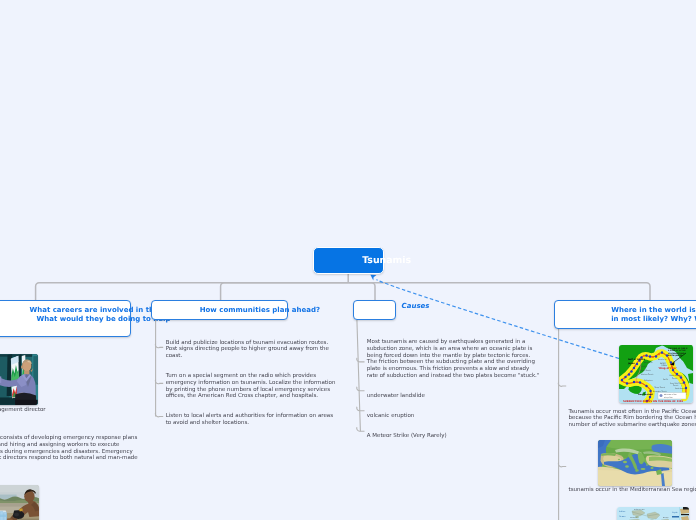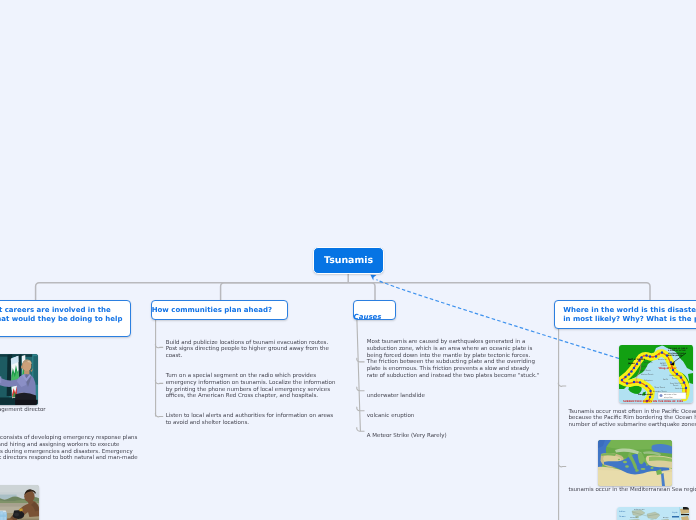--- a/index.html
+++ b/index.html
@@ -6,21 +6,21 @@
   body{
     width:696px;height:520px;background:#eff3fd;overflow:hidden;position:relative;
     font-family:"DejaVu Sans",sans-serif;-webkit-font-smoothing:antialiased;text-rendering:geometricPrecision;
   }
   .stage{position:absolute;left:0;top:0;width:696px;height:520px;overflow:hidden;}
   svg.links{position:absolute;left:0;top:0;width:696px;height:520px;overflow:visible;}
 
   .node{position:absolute;box-sizing:border-box;border-radius:4px;background:#ffffff;
         border:1.6px solid #2b7fe0;color:#1273e6;font-weight:bold;font-size:7px;
         line-height:9.3px;white-space:nowrap;box-shadow:0 1px 2px rgba(0,0,0,0.16);}
-  .node .lbl{position:absolute;white-space:nowrap;}
+  .node .lbl{position:absolute;white-space:nowrap;padding-left:48px;}
   .node.root{background:#0674e4;border:1.5px solid #ffffff;color:#ffffff;border-radius:5px;
              box-shadow:0 1px 2px rgba(0,0,0,0.16);}
   .bullet{position:absolute;color:#43434e;font-size:5.5px;line-height:6.75px;font-weight:normal;white-space:nowrap;}
   .bullet div{white-space:nowrap;}
   .caption{position:absolute;color:#43434e;font-size:5.5px;line-height:6.75px;font-weight:normal;white-space:nowrap;}
   .pic{position:absolute;border-radius:3px;overflow:hidden;box-shadow:0 1px 2px rgba(0,0,0,0.25);}
   .pic svg{display:block;}
 </style>
 </head>
 <body>
@@ -69,21 +69,21 @@
     <span class="lbl" style="left:40.1px;top:5.4px;">What careers are involved in the</span>
     <span class="lbl" style="left:47.1px;top:14.1px;">What would they be doing to help</span>
 
   </div>
 
   <div class="node" style="left:150.7px;top:300.1px;width:137.5px;height:20.1px;">
     <span class="lbl" style="left:0;right:0;top:5.4px;text-align:left;display:block;">How communities plan ahead?</span>
   </div>
 
   <div class="node" style="left:352.6px;top:300.1px;width:43.9px;height:20.1px;">
-    <span class="lbl" style="left:0;right:0;top:12px;text-align:left;display:block;font-style:italic;">Causes</span>
+    <span class="lbl" style="left:0;right:0;top:1px;text-align:left;display:block;font-style:italic;">Causes</span>
   </div>
 
   <div class="node" style="left:554.2px;top:300.1px;width:192px;height:28.6px;">
     <span class="lbl" style="left:8px;top:5.4px;">Where in the world is this disaster</span>
     <span class="lbl" style="left:8px;top:14.1px;">in most likely? Why? What is the pattern?</span>
   </div>
 
   <div class="pic" style="left:-8.4px;top:354.3px;width:46px;height:50.7px;">
     <svg width="46" height="51" viewBox="0 0 119 131">
       <rect width="119" height="131" fill="#22666d"></rect>

